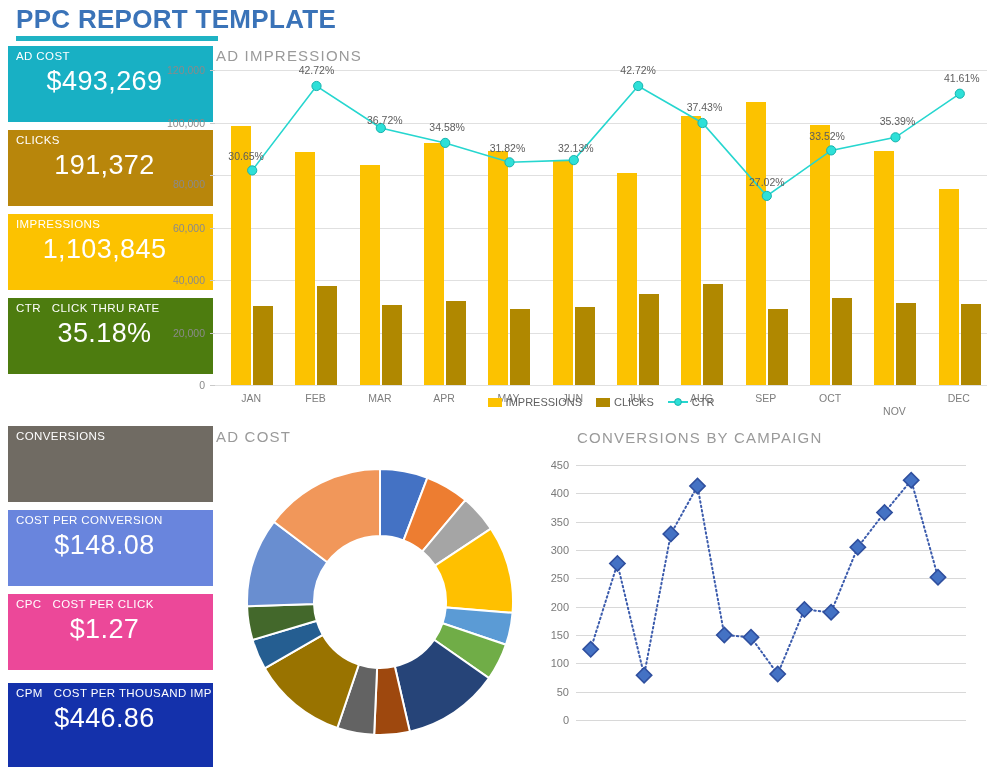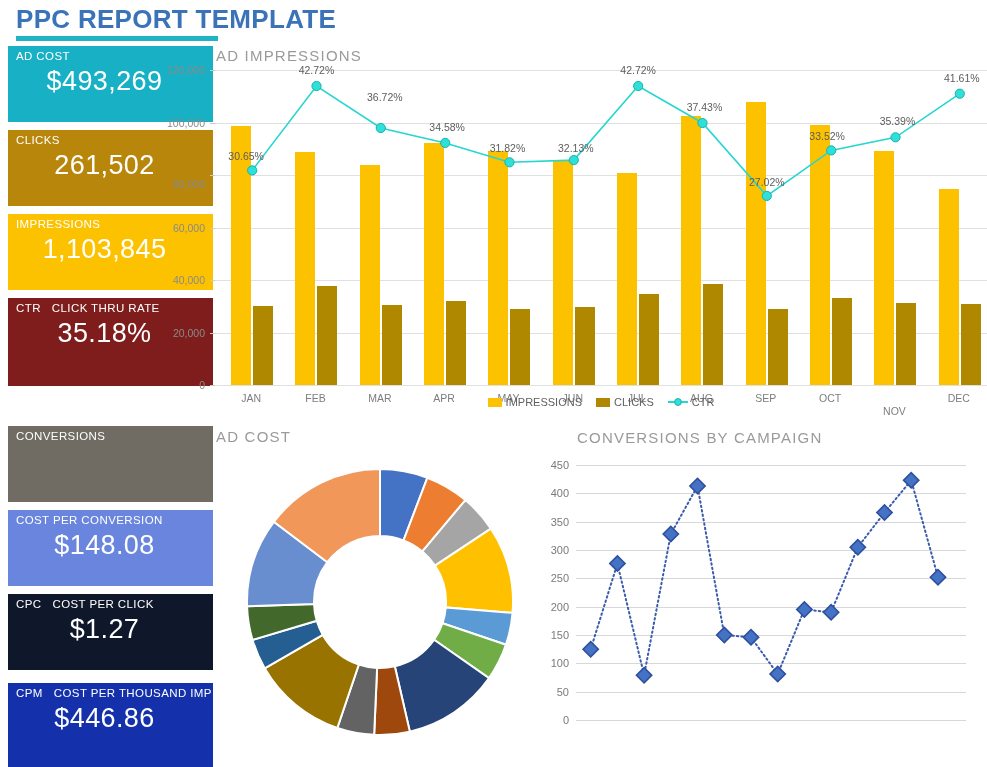--- a/index.html
+++ b/index.html
@@ -94,38 +94,38 @@
   <div id="title-rule"></div>
 </div>
 
 <div id="kpi-stack">
     <div class="kpi" style="top: 46px; height: 76px; background: rgb(24, 176, 196);">
       <div class="kpi-label"><span>AD COST</span></div>
       <div class="kpi-value">$493,269</div>
     </div>
     <div class="kpi" style="top: 130px; height: 76px; background: rgb(184, 134, 11);">
       <div class="kpi-label"><span>CLICKS</span></div>
-      <div class="kpi-value">261,502</div>
+      <div class="kpi-value">191,372</div>
     </div>
     <div class="kpi" style="top: 214px; height: 76px; background: rgb(252, 194, 0);">
       <div class="kpi-label"><span>IMPRESSIONS</span></div>
       <div class="kpi-value">1,103,845</div>
     </div>
-    <div class="kpi" style="top: 298px; height: 88px; background: #7f1d1d;">
+    <div class="kpi" style="top: 298px; height: 76px; background: #4d7c0f;">
       <div class="kpi-label"><span class="abbr">CTR</span><span>CLICK THRU RATE</span></div>
       <div class="kpi-value">35.18%</div>
     </div>
     <div class="kpi" style="top: 426px; height: 76px; background: rgb(112, 107, 99);">
       <div class="kpi-label"><span>CONVERSIONS</span></div>
     </div>
     <div class="kpi" style="top: 510px; height: 76px; background: rgb(105, 133, 221);">
       <div class="kpi-label"><span>COST PER CONVERSION</span></div>
       <div class="kpi-value">$148.08</div>
     </div>
-    <div class="kpi" style="top: 594px; height: 76px; background: #0f172a;">
+    <div class="kpi" style="top: 594px; height: 76px; background: #ec4899;">
       <div class="kpi-label"><span class="abbr">CPC</span><span>COST PER CLICK</span></div>
       <div class="kpi-value">$1.27</div>
     </div>
     <div class="kpi" style="top: 683px; height: 96px; background: rgb(20, 49, 171);">
       <div class="kpi-label"><span class="abbr">CPM</span><span>COST PER THOUSAND IMP</span></div>
       <div class="kpi-value">$446.86</div>
     </div>
   </div>
 
 <div class="sect-title" style="left:216px;top:47px;">AD IMPRESSIONS</div>
@@ -226,21 +226,21 @@
       <circle cx="423.2" cy="16.0" r="4.6" fill="#2ee0d8" stroke="#17b3ae" stroke-width="1"></circle>
       <circle cx="487.5" cy="53.0" r="4.6" fill="#2ee0d8" stroke="#17b3ae" stroke-width="1"></circle>
       <circle cx="551.8" cy="125.9" r="4.6" fill="#2ee0d8" stroke="#17b3ae" stroke-width="1"></circle>
       <circle cx="616.2" cy="80.4" r="4.6" fill="#2ee0d8" stroke="#17b3ae" stroke-width="1"></circle>
       <circle cx="680.5" cy="67.3" r="4.6" fill="#2ee0d8" stroke="#17b3ae" stroke-width="1"></circle>
       <circle cx="744.8" cy="23.7" r="4.6" fill="#2ee0d8" stroke="#17b3ae" stroke-width="1"></circle>
     </svg>
   <div id="ctr-labels">
       <div class="ctrlab" style="left: 31.1667px; top: 92.45px;">30.65%</div>
       <div class="ctrlab" style="left: 101.5px; top: 5.96px;">42.72%</div>
-      <div class="ctrlab" style="left: 169.833px; top: 33px;">36.72%</div>
+      <div class="ctrlab" style="left: 169.833px; top: 56px;">36.72%</div>
       <div class="ctrlab" style="left: 232.167px; top: 62.94px;">34.58%</div>
       <div class="ctrlab" style="left: 292.5px; top: 84.26px;">31.82%</div>
       <div class="ctrlab" style="left: 360.833px; top: 84.09px;">32.13%</div>
       <div class="ctrlab" style="left: 423.167px; top: 5.96px;">42.72%</div>
       <div class="ctrlab" style="left: 489.5px; top: 42.99px;">37.43%</div>
       <div class="ctrlab" style="left: 551.833px; top: 117.86px;">27.02%</div>
       <div class="ctrlab" style="left: 612.167px; top: 72.36px;">33.52%</div>
       <div class="ctrlab" style="left: 682.5px; top: 57.27px;">35.39%</div>
       <div class="ctrlab" style="left: 746.833px; top: 13.73px;">41.61%</div>
     </div>

